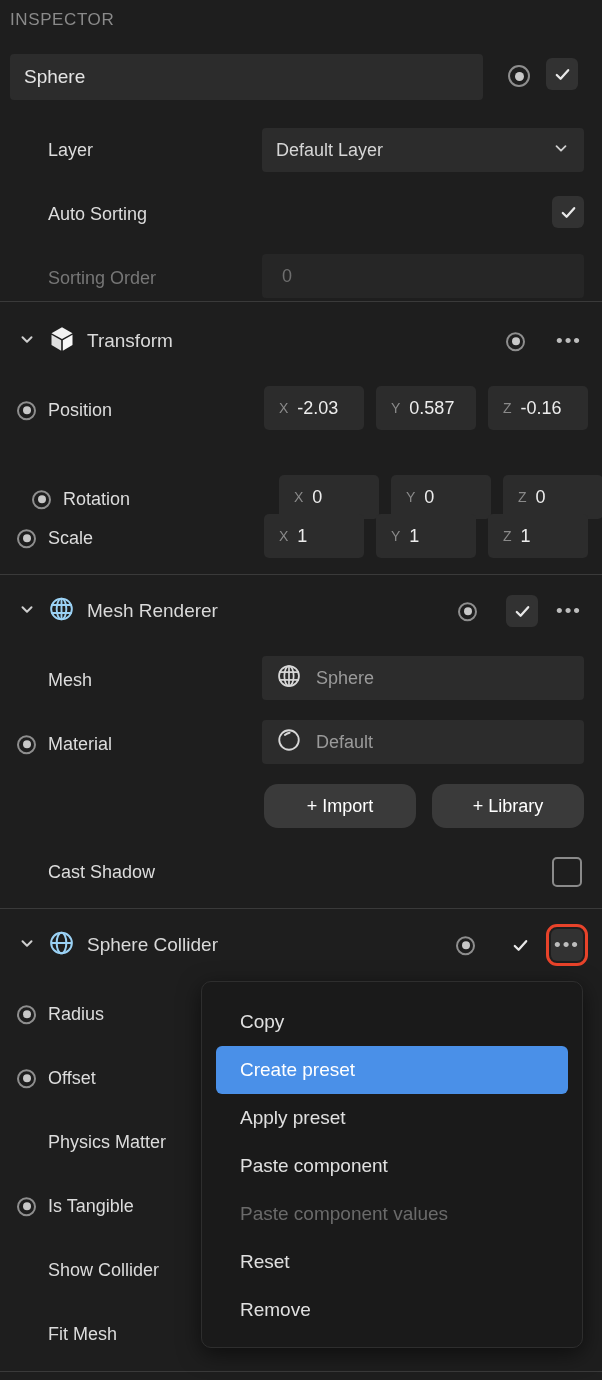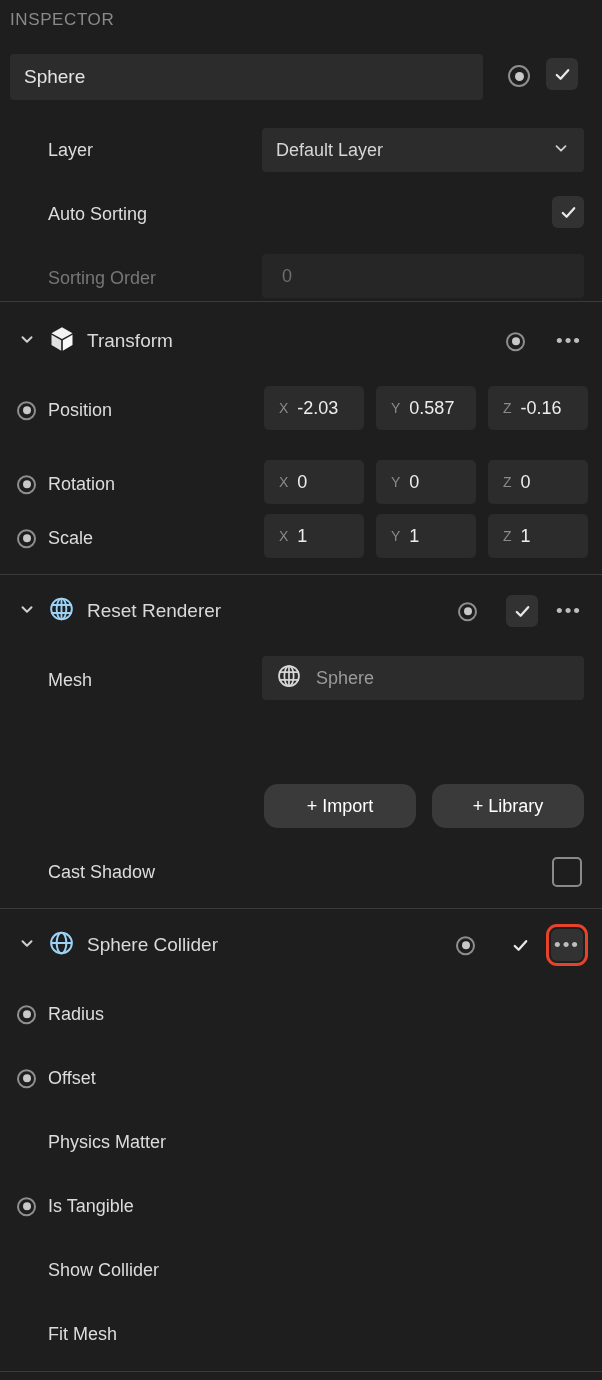--- a/index.html
+++ b/index.html
@@ -223,21 +223,21 @@
         <span class="axis">Y</span>
         <span class="vecval">0.587</span>
       </div>
       <div class="vecbox">
         <span class="axis">Z</span>
         <span class="vecval">-0.16</span>
       </div>
     </div>
   </div>
 
-  <div class="row" style="top:460px;">
+  <div class="row" style="top:475px;margin-left:15px;">
     <span class="row-rec"><span class="rec sm"></span></span>
     <div class="row-label">Rotation</div>
     <div class="vec">
       <div class="vecbox">
         <span class="axis">X</span>
         <span class="vecval">0</span>
       </div>
       <div class="vecbox">
         <span class="axis">Y</span>
         <span class="vecval">0</span>
@@ -278,21 +278,21 @@
     </span>
     <span class="comp-icon">
       <svg width="27" height="27" viewBox="0 0 24 24">
         <circle cx="12" cy="12" r="9.2" fill="none" stroke="#9bd2f5" stroke-width="1.7"></circle>
         <ellipse cx="12" cy="12" rx="4.3" ry="9.2" fill="none" stroke="#9bd2f5" stroke-width="1.7"></ellipse>
         <line x1="2.8" y1="8.4" x2="21.2" y2="8.4" stroke="#9bd2f5" stroke-width="1.7"></line>
         <line x1="2.8" y1="15.6" x2="21.2" y2="15.6" stroke="#9bd2f5" stroke-width="1.7"></line>
         <line x1="12" y1="2.8" x2="12" y2="21.2" stroke="#9bd2f5" stroke-width="1.7"></line>
       </svg>
     </span>
-    <span class="comp-name">Reset Renderer</span>
+    <span class="comp-name">Mesh Renderer</span>
     <span style="position:absolute; left:458px; top:50%; transform:translateY(-50%);"><span class="rec sm"></span></span>
     <span class="checkbtn" style="position:absolute; left:506px; top:50%; transform:translateY(-50%);">
       <svg width="19" height="19" viewBox="0 0 20 20">
           <path d="M4 10.5 L8 14.5 L16 5.5" fill="none" stroke="#e8e8e8" stroke-width="2.4" stroke-linecap="round" stroke-linejoin="round"></path>
         </svg>
     </span>
     <span class="dotsbtn" style="position:absolute; left:553px; top:50%; transform:translateY(-50%);">•••</span>
   </div>
 
   <div class="row" style="top:656px;">
@@ -304,20 +304,33 @@
           <ellipse cx="12" cy="12" rx="4.3" ry="9.2" fill="none" stroke="#d8d8d8" stroke-width="1.6"></ellipse>
           <line x1="2.8" y1="8.4" x2="21.2" y2="8.4" stroke="#d8d8d8" stroke-width="1.6"></line>
           <line x1="2.8" y1="15.6" x2="21.2" y2="15.6" stroke="#d8d8d8" stroke-width="1.6"></line>
           <line x1="12" y1="2.8" x2="12" y2="21.2" stroke="#d8d8d8" stroke-width="1.6"></line>
         </svg>
       </span>
       <span>Sphere</span>
     </div>
   </div>
 
+  <div class="row" style="top:720px;">
+    <span class="row-rec"><span class="rec sm"></span></span>
+    <div class="row-label">Material</div>
+    <div class="objfield">
+      <span>
+        <svg width="26" height="26" viewBox="0 0 24 24">
+          <circle cx="12" cy="12" r="9" fill="none" stroke="#d8d8d8" stroke-width="1.7"></circle>
+          <path d="M8.2 7.4 Q10.4 5.6 12.6 5.3" fill="none" stroke="#d8d8d8" stroke-width="1.7" stroke-linecap="round"></path>
+        </svg>
+      </span>
+      <span>Default</span>
+    </div>
+  </div>
 
   <div class="btn" style="left:264px; top:784px; width:152px;">+ Import</div>
   <div class="btn" style="left:432px; top:784px; width:152px;">+ Library</div>
 
   <div class="row" style="top:848px;">
     <div class="row-label">Cast Shadow</div>
     <div class="emptybox" style="left:552px; top:9px;"></div>
   </div>
 
   <div class="sep" style="top:908px;"></div>
@@ -362,14 +375,23 @@
   </div>
   <div class="row" style="top:1246px;">
     <div class="row-label">Show Collider</div>
   </div>
   <div class="row" style="top:1310px;">
     <div class="row-label">Fit Mesh</div>
   </div>
 
   <div class="sep" style="top:1371px;"></div>
 
+  <div class="ctxmenu">
+    <div class="ctxitem">Copy</div>
+    <div class="ctxitem selected">Create preset</div>
+    <div class="ctxitem">Apply preset</div>
+    <div class="ctxitem">Paste component</div>
+    <div class="ctxitem disabled">Paste component values</div>
+    <div class="ctxitem">Reset</div>
+    <div class="ctxitem">Remove</div>
+  </div>
 
 </div>
 
 </body></html>

